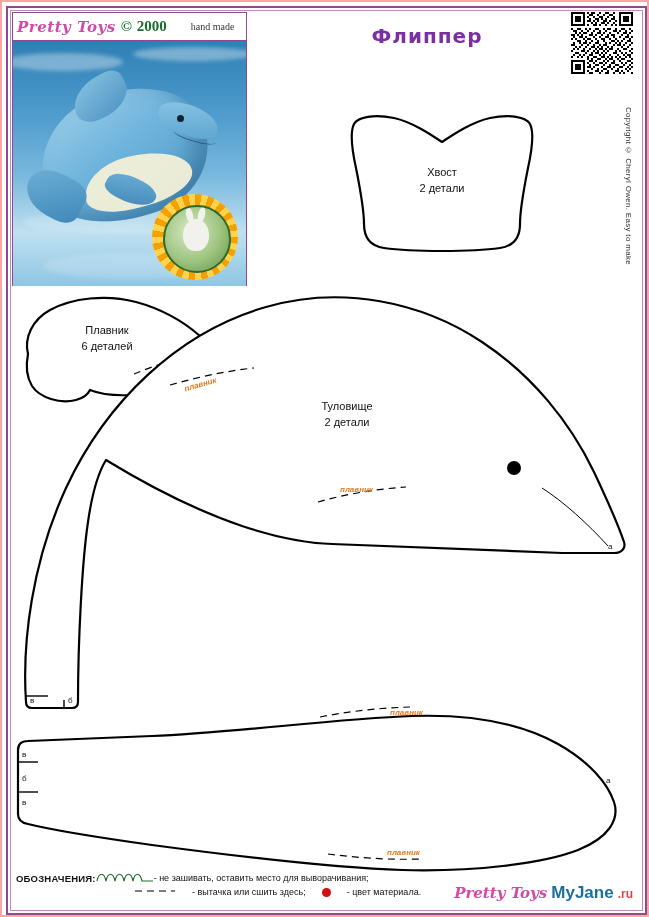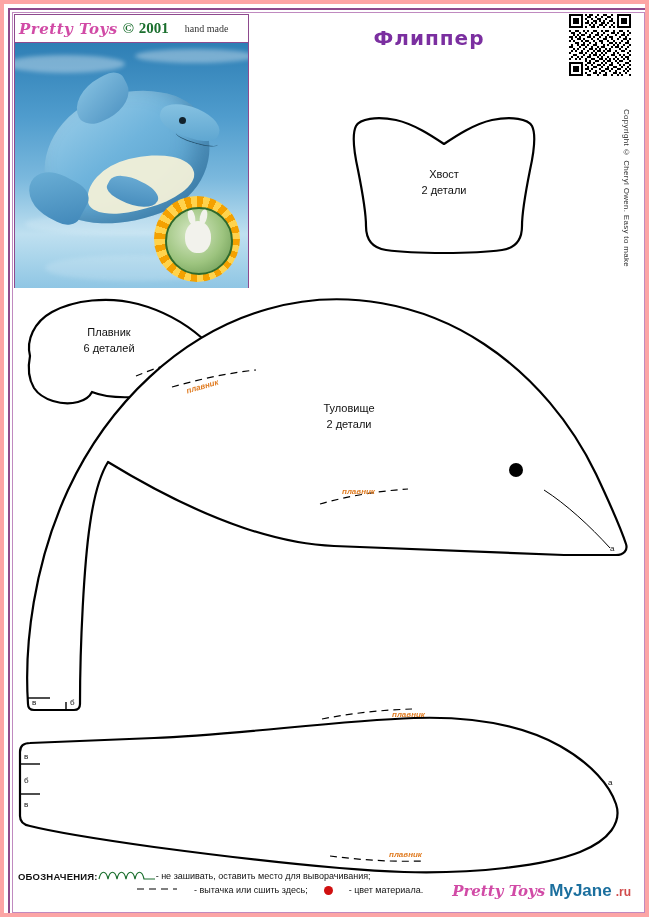--- a/index.html
+++ b/index.html
@@ -9,21 +9,21 @@
   }
   body {
     font-family: "Liberation Sans", sans-serif;
   }
   #page {
     position: relative;
     width: 649px;
     height: 917px;
     background: #ffffff;
     overflow: hidden;
-    border: 4px solid #fca5a5;
+    border: 2px solid #fca5a5;
     box-sizing: border-box;
   }
   
   .frame-outer {
     position: absolute;
     left: 4px;
     top: 4px;
     width: 641px;
     height: 909px;
     border: 2px solid #8e4a8e;
@@ -74,21 +74,21 @@
     font-family: "Liberation Serif", serif;
     font-weight: bold;
     font-size: 15px;
     color: #1b6f2e;
     margin-left: 5px;
   }
   .brand-hand {
     font-family: "Liberation Serif", serif;
     font-size: 10px;
     color: #333;
-    margin-left: 16px;
+    margin-left: 24px;
   }
   .photo {
     position: relative;
     width: 100%;
     height: 245px;
     overflow: hidden;
     background: linear-gradient(180deg,#2e7fb5 0%, #4f9ccd 30%, #7ab8dd 55%, #bfe0f0 78%, #8fc6e4 100%);
   }
   .photo .water-streak {
     position: absolute;
@@ -367,21 +367,21 @@
 
 <div id="page">
 
   <div class="frame-outer"></div>
   <div class="frame-inner"></div>
 
   <div class="photo-box">
     <div class="brand-bar">
       <span class="brand-pretty">Pretty Toys</span>
       <span class="brand-copy">©</span>
-      <span class="brand-copy">2001</span>
+      <span class="brand-copy">2000</span>
       <span class="brand-hand">hand made</span>
     </div>
     <div class="photo">
       <div class="water-streak" style="left:-10px; top:12px; width:120px; height:18px;"></div>
       <div class="water-streak" style="left:120px; top:6px; width:120px; height:14px;"></div>
       <div class="water-streak" style="left:10px; top:170px; width:200px; height:22px; opacity:.5;"></div>
       <div class="water-streak" style="left:30px; top:212px; width:180px; height:26px; opacity:.45;"></div>
       <div class="dolphin">
         <div class="body"></div>
         <div class="fin-dorsal"></div>

